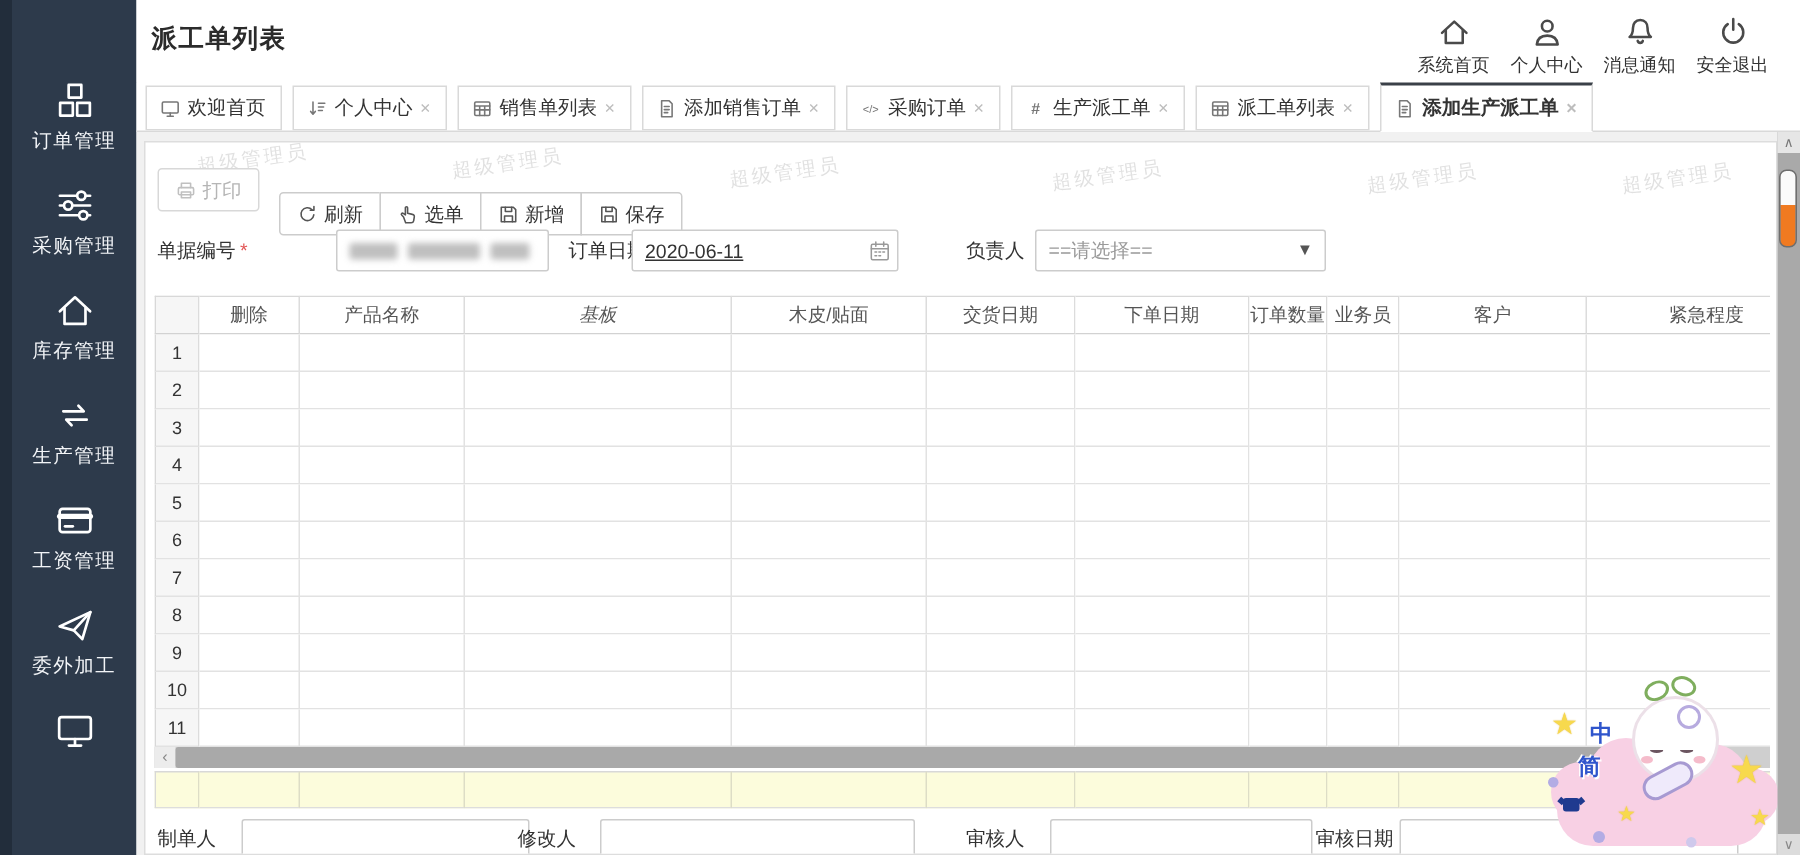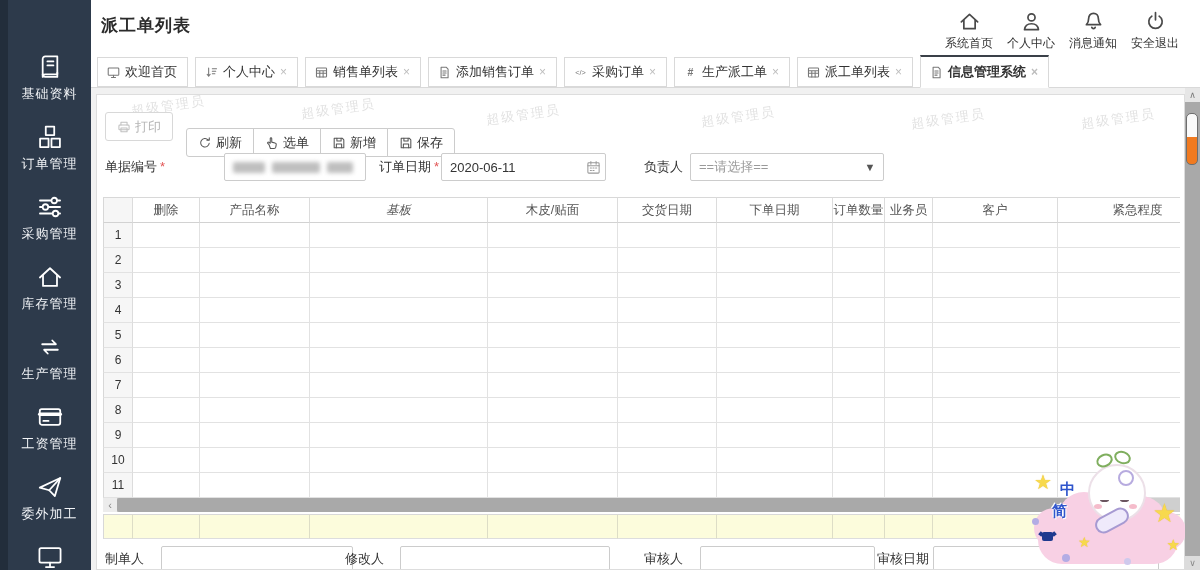--- a/index.html
+++ b/index.html
@@ -103,29 +103,20 @@
 <body>
 
 <div class="app">
 
   <div class="sidebar">
     <div class="edge"></div>
     <div class="side-items" id="side-items">
         <div class="side-item">
           <span class="s-ico">
             <svg viewBox="0 0 16 16" width="26" height="26" fill="none" stroke="currentColor" stroke-width="1.1" stroke-linecap="round" stroke-linejoin="round">
-              <path d="M3.5 3.1c0-.9.7-1.6 1.6-1.6h7.4v11H5.1c-.9 0-1.6.7-1.6 1.6z"></path>
-              <path d="M3.5 12.5c0 .9.7 1.6 1.6 1.6h7.4v-2.7M6.4 4.6h3.7M6.4 7h3.7"></path>
-            </svg>
-          </span>
-          <span class="s-lbl">基础资料</span>
-        </div>
-        <div class="side-item">
-          <span class="s-ico">
-            <svg viewBox="0 0 16 16" width="26" height="26" fill="none" stroke="currentColor" stroke-width="1.1" stroke-linecap="round" stroke-linejoin="round">
               <rect x="5.4" y="1.6" width="5.2" height="5.2"></rect>
               <rect x="1.9" y="9" width="5.2" height="5.2"></rect>
               <rect x="8.9" y="9" width="5.2" height="5.2"></rect>
             </svg>
           </span>
           <span class="s-lbl">订单管理</span>
         </div>
         <div class="side-item">
           <span class="s-ico">
             <svg viewBox="0 0 16 16" width="26" height="26" fill="none" stroke="currentColor" stroke-width="1.1" stroke-linecap="round" stroke-linejoin="round">
@@ -293,21 +284,21 @@
         <span class="t-lbl">派工单列表</span>
         <span class="t-close">×</span>
       </div>
       <div class="tab active">
         <span class="t-ico">
           <svg viewBox="0 0 16 16" width="13" height="13" fill="none" stroke="currentColor" stroke-width="1.3" stroke-linecap="round" stroke-linejoin="round">
             <path d="M3.8 1.5h6.2l2.4 2.4v10.6H3.8z"></path>
             <path d="M6 6.2h4M6 8.7h4M6 11.2h2.8"></path>
           </svg>
         </span>
-        <span class="t-lbl">信息管理系统</span>
+        <span class="t-lbl">添加生产派工单</span>
         <span class="t-close">×</span>
       </div>
     </div>
 
   <div class="content">
     <div class="panel">
       <div id="wm-layer">
           <span class="wm" style="left: 34px; top: 2px;">超级管理员</span>
           <span class="wm" style="left: 204px; top: 5px;">超级管理员</span>
           <span class="wm" style="left: 389px; top: 11px;">超级管理员</span>
@@ -365,21 +356,21 @@
         </div>
 
       <div class="form-row">
         <span class="f-label" style="left:8px"><span>单据编号</span><span class="req">*</span></span>
         <div class="redact-box" style="left:127px;width:142px;">
           <i style="width:32px"></i>
             <i style="width:48px"></i>
             <i style="width:26px"></i>
         </div>
         <span class="f-label" style="left:282px"><span>订单日期</span><span class="req">*</span></span>
-        <div class="date-wrap" style="left:344px;width:165px;">
+        <div class="date-wrap" style="left:324px;width:178px;text-decoration:underline;">
           <span class="d-val">2020-06-11</span>
           <span class="d-ico" id="cal-ico">
               <svg viewBox="0 0 16 16" width="15" height="15" fill="none" stroke="currentColor" stroke-width="1.1" stroke-linecap="round" stroke-linejoin="round">
                 <rect x="2" y="3" width="12" height="11" rx="1"></rect>
                 <path d="M2 6.2h12M5.2 1.5v3M10.8 1.5v3M4.6 8.6h1.2M7.4 8.6h1.2M10.2 8.6h1.2M4.6 11.2h1.2M7.4 11.2h1.2"></path>
               </svg>
             </span>
         </div>
         <span class="f-label" style="left:547px">负责人</span>
         <div class="sel-wrap" style="left:593px;width:194px;">

